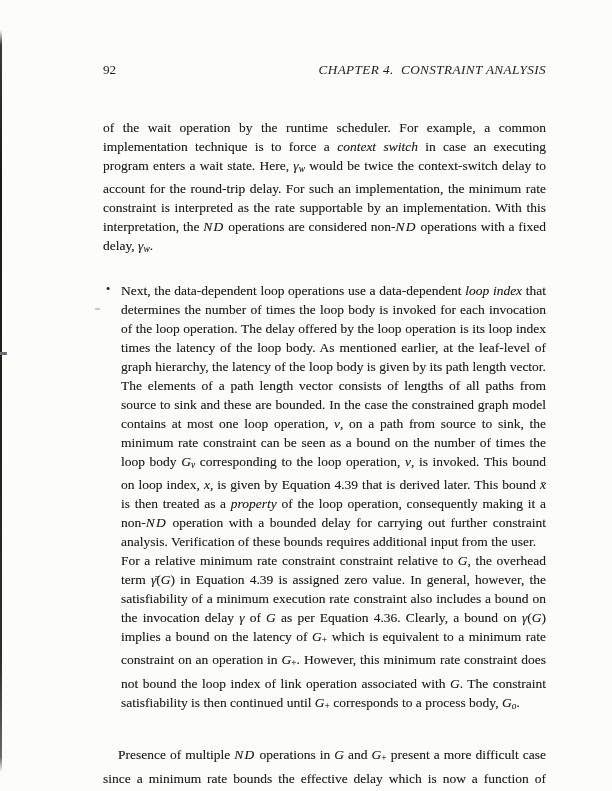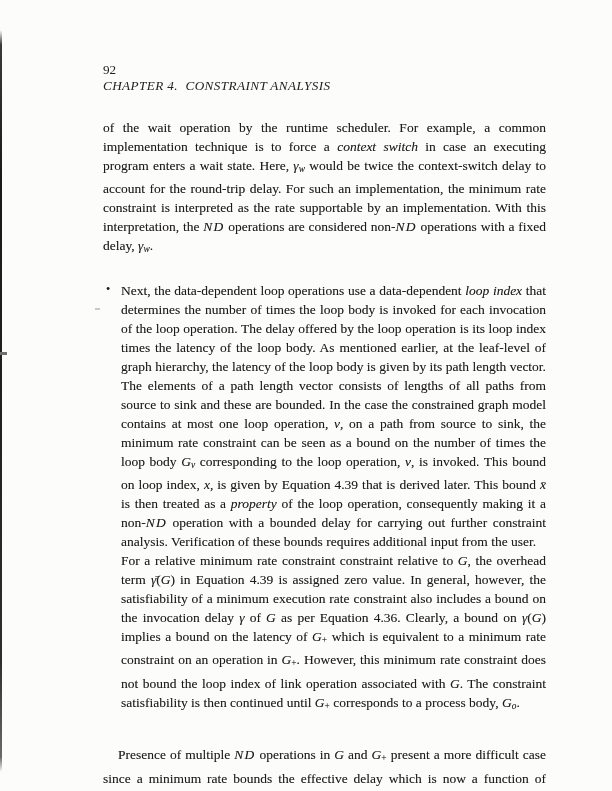--- a/index.html
+++ b/index.html
@@ -30,21 +30,20 @@
     width: 5px; height: 2px; background: #c9c9c6;
   }
   .running-head {
     position: absolute;
     left: 103px; right: 66px; top: 62px;
     display: flex;
     justify-content: space-between;
     align-items: baseline;
     font-size: 13.2px;
     color: #23221f;
-    flex-direction: column;
   }
   .running-head .chapter {
     font-style: italic;
     letter-spacing: 0.4px;
     text-align: center;
   }
   .body-block {
     position: absolute;
     left: 103px; top: 118px;
     width: 443px;

